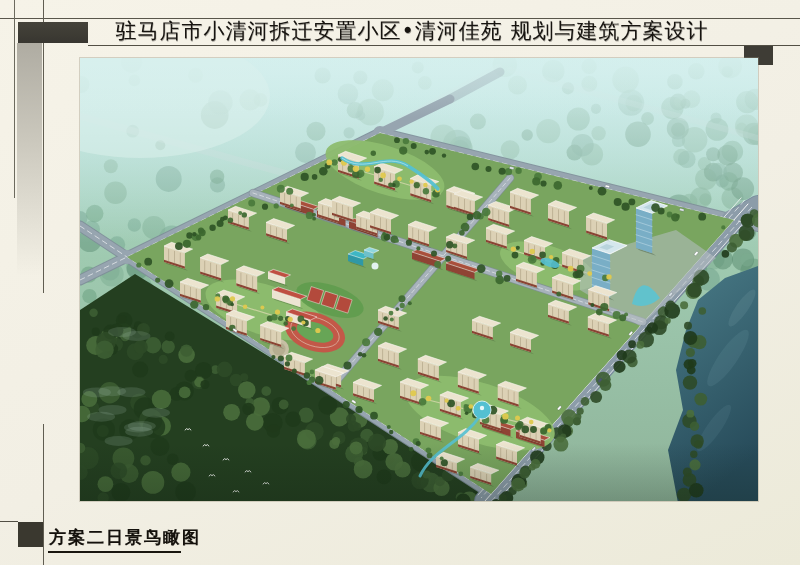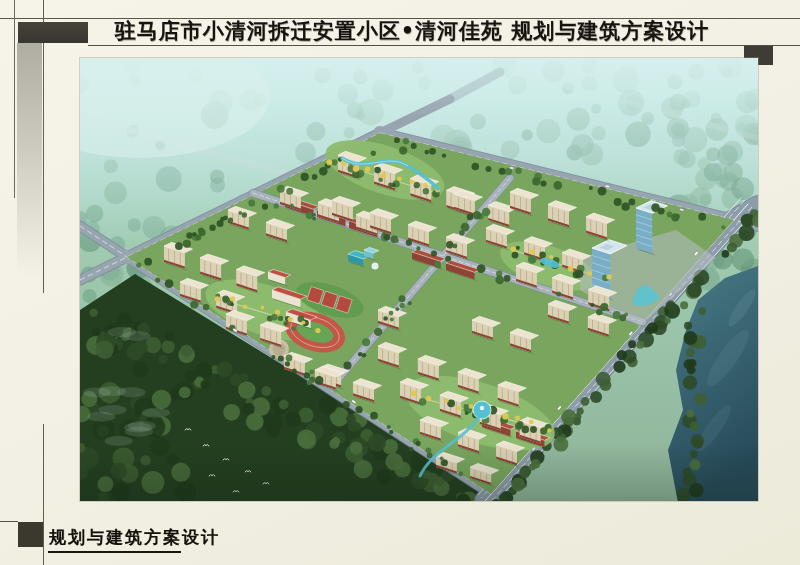--- a/index.html
+++ b/index.html
@@ -8,21 +8,21 @@
     font-family:"DejaVu Sans","Liberation Sans",sans-serif;}
   .abs{position:absolute;}
   .hline-top{left:0;top:18px;width:800px;height:1px;background:#59564b;}
   .vline-a{left:14px;top:0;width:1px;height:198px;background:#6c6a5e;}
   .vline-b1{left:43px;top:0;width:1px;height:293px;background:#605d51;}
   .vline-b2{left:43px;top:424px;width:1px;height:141px;background:#605d51;}
   .block{left:18px;top:22px;width:70px;height:21px;background:linear-gradient(#45433a,#383630);}
   .gbar{left:17px;top:43px;width:25px;height:245px;
     background:linear-gradient(#afaca2 0%,#cbc8bd 40%,rgba(240,237,226,0) 95%);}
   .title{left:94px;top:19px;width:636px;height:26px;line-height:25px;text-align:center;
-    font-size:21px;font-weight:bold;letter-spacing:1px;color:#171410;
+    font-size:21px;font-weight:normal;letter-spacing:1px;color:#171410;
     text-shadow:0.5px 0.5px 0 rgba(23,20,16,.35);white-space:nowrap;overflow:hidden;}
   .hline-title{left:88px;top:45px;width:712px;height:1px;background:#524f44;}
   .sq-right{left:744px;top:46px;width:29px;height:19px;background:#3e3c35;}
   .hline-foot{left:0;top:521px;width:18px;height:1px;background:#524f44;}
   .sq-foot{left:18px;top:522px;width:25px;height:25px;background:#3a382f;}
   .caption{left:49px;top:526px;font-size:17px;font-weight:bold;letter-spacing:2px;color:#14110c;
     text-shadow:0.4px 0.4px 0 rgba(20,17,12,.3);white-space:nowrap;}
   .caption-rule{left:48px;top:551px;width:133px;height:2px;background:#19160f;}
   .render-wrap{left:80px;top:58px;width:678px;height:443px;
     box-shadow:0 0 0 1px rgba(150,140,120,.35);background:#a9d4cc;}
@@ -1287,15 +1287,15 @@
           <path d="M129 418 Q130.5 415.5 132 417.5 Q133.5 415.5 135 418" fill="none" stroke="#ffffff" stroke-width="0.9" stroke-linecap="round" opacity="0.95"></path>
           <path d="M153 434 Q154.5 431.5 156 433.5 Q157.5 431.5 159 434" fill="none" stroke="#ffffff" stroke-width="0.9" stroke-linecap="round" opacity="0.95"></path>
         </g>
         <rect width="678" height="60" fill="url(#gHaze)" opacity="0.5"></rect>
         <rect y="385" width="678" height="58" fill="url(#gVig)"></rect>
       </svg>
   </div>
 
   <div class="abs hline-foot"></div>
   <div class="abs sq-foot"></div>
-  <div class="abs caption">规划与建筑方案设计</div>
+  <div class="abs caption">方案二日景鸟瞰图</div>
   <div class="abs caption-rule"></div>
 </div>
 
 </body></html>

